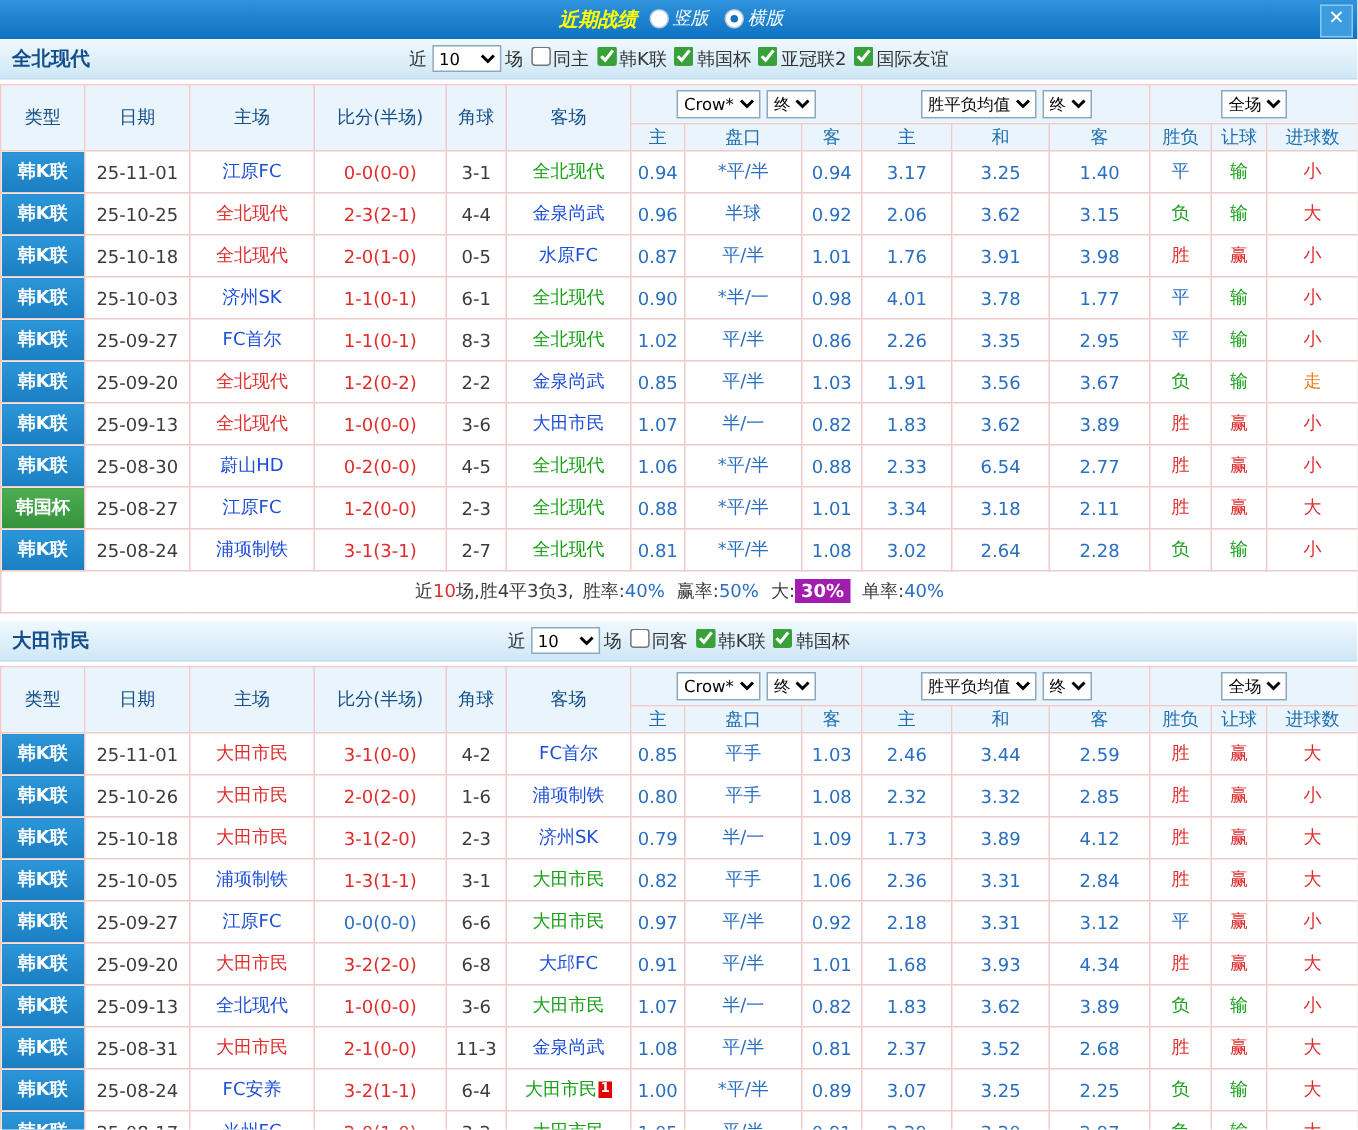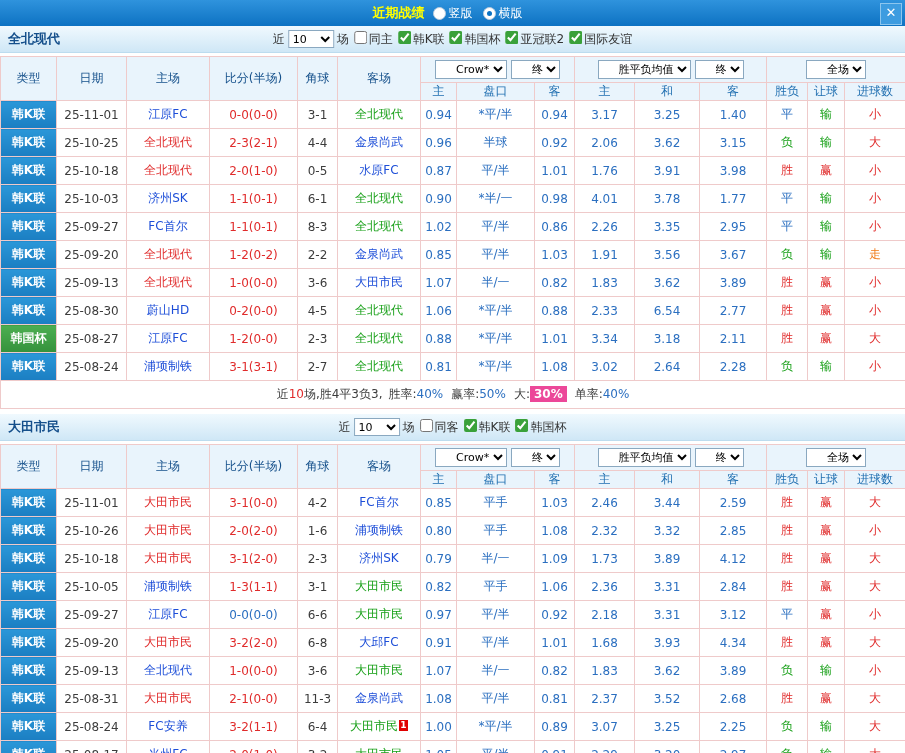--- a/index.html
+++ b/index.html
@@ -21,41 +21,41 @@
   .count-select{width:46px;height:18px;margin:0 3px;font-size:11px;border:1px solid #8aa8c0;background:#fff;font-family:inherit;}
   .cb-label{display:inline-flex;align-items:flex-start;margin-left:5px;cursor:pointer;}
   .cb-label input{width:13px;height:13px;margin:0 2px 0 0;accent-color:#3aa13a;}
   .second-section{margin-top:5px;}
   
   table.matches{border-collapse:collapse;width:905px;table-layout:fixed;margin-top:3px;}
   .matches th,.matches td{border:1px solid #efcaca;text-align:center;overflow:hidden;white-space:nowrap;padding:0;}
   .matches thead th{background:#e9f4fc;font-weight:normal;}
   .hrow1 th{height:25px;color:#15508b;}
   .hrow2 th{height:16px;color:#1f6eb0;font-size:12px;}
-  .hdr-select{height:19px;font-size:11px;border:1px solid #8aa8c0;background:#fff;margin:0 2px;vertical-align:middle;font-family:inherit;max-width:100px;padding-left:16px;}
+  .hdr-select{height:19px;font-size:11px;border:1px solid #8aa8c0;background:#fff;margin:0 2px;vertical-align:middle;font-family:inherit;max-width:100px;}
   .matches tbody td{height:27px;font-size:12px;}
   .league-td{background:linear-gradient(#2b97d8,#1b7ec2);color:#fff;font-weight:bold;font-size:12px;}
   .league-td.green{background:linear-gradient(#4cae51,#35923c);}
   .c-red{color:#e02b2b;}
   .c-green{color:#18a018;}
   .c-blue{color:#2b6fc0;}
   .c-orange{color:#f07b18;}
   .c-dark{color:#3c3c3c;}
   .team-home-focus{color:#e02b2b;}
   .team-away-focus{color:#18a018;}
   .team-other{color:#1d4ed8;}
   .red-card{display:inline-block;background:#e00000;color:#fff;font-size:9px;line-height:11px;width:9px;height:11px;vertical-align:2px;margin-left:1px;font-weight:bold;}
   .summary-td{height:22px;background:#fff;color:#3c3c3c;}
-  .green-badge{background:#ec4899;color:#fff;padding:1px 4px;font-weight:bold;}
+  .green-badge{background:#a21caf;color:#fff;padding:1px 4px;font-weight:bold;}
 </style>
 </head>
 <body>
 
 <div class="topbar">
-  <div style="display:flex;align-items:flex-end;">
+  <div style="display:flex;align-items:flex-start;font-style:italic;">
     <span class="topbar-title">近期战绩</span>
     <label class="radio-opt">
       <span class="radio-circle"></span>
       <span>竖版</span>
     </label>
     <label class="radio-opt">
       <span class="radio-circle checked"></span>
       <span>横版</span>
     </label>
   </div>

